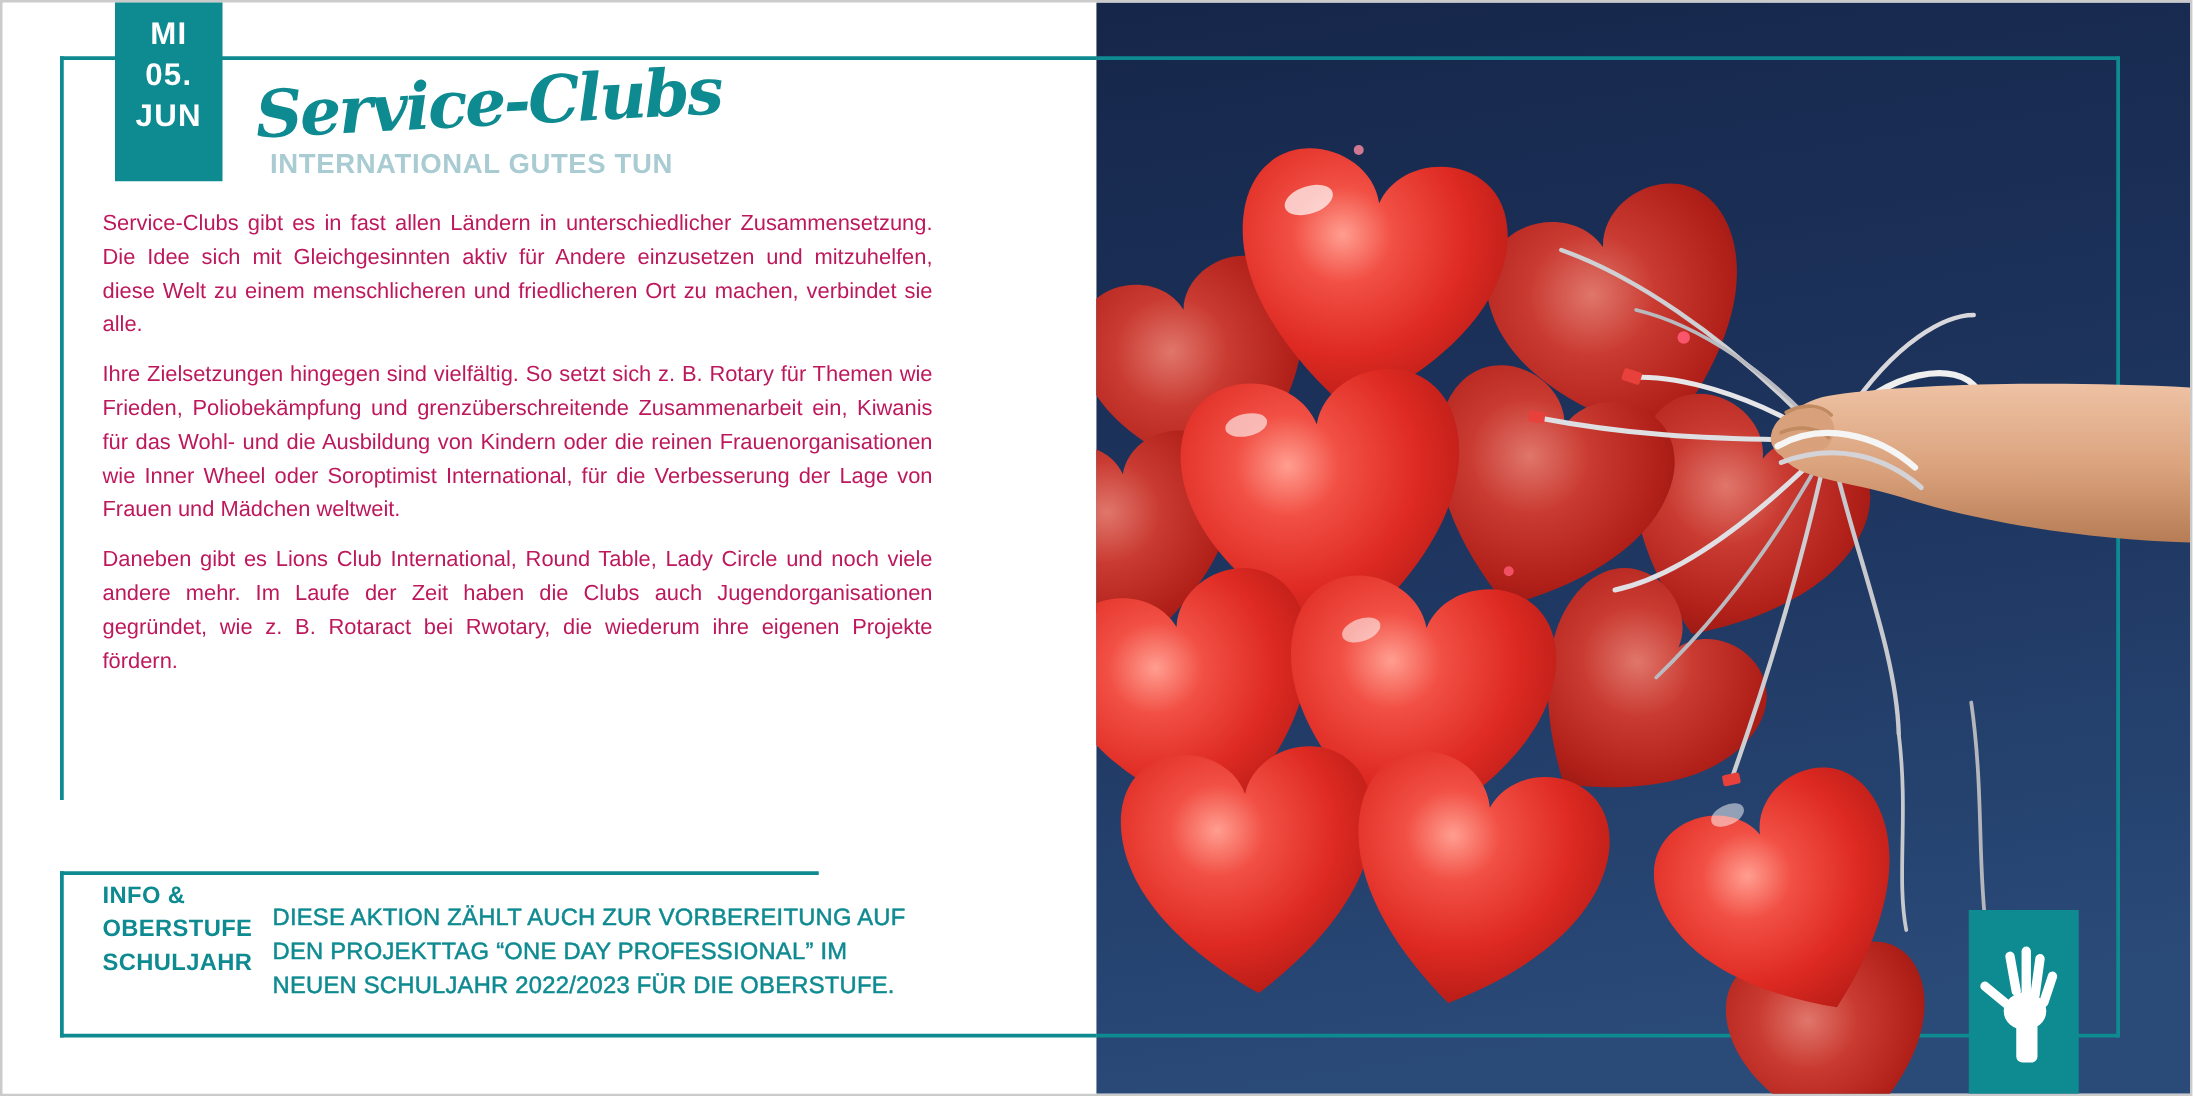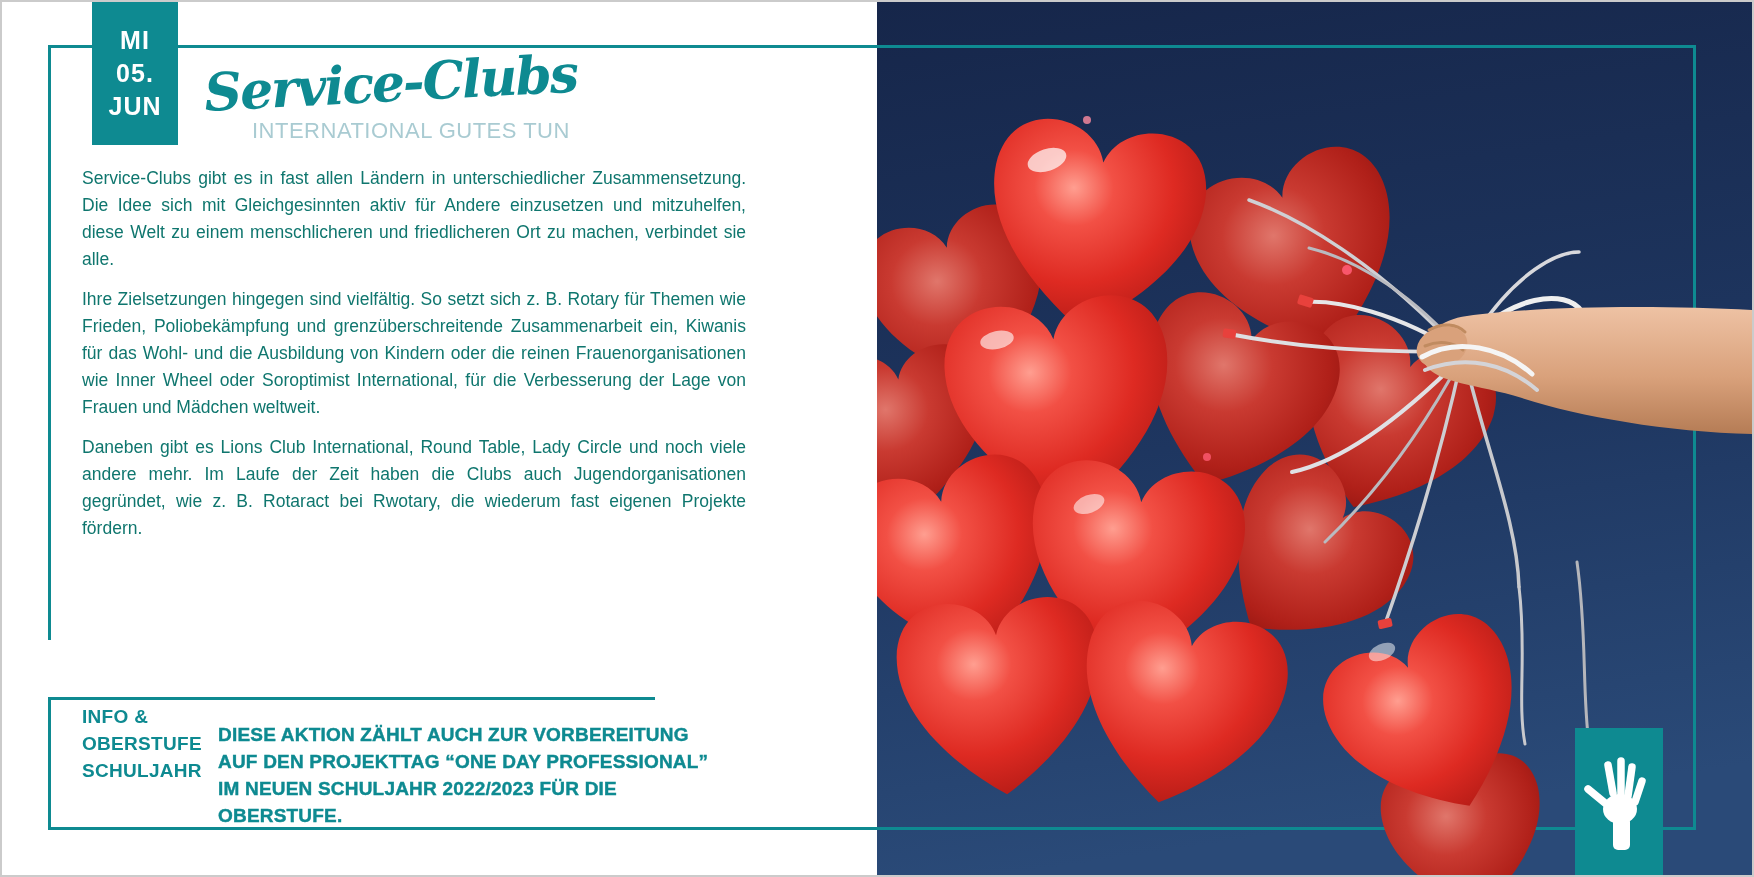--- a/index.html
+++ b/index.html
@@ -12,48 +12,48 @@
   .tline{position:absolute;background:#0E8A91;}
   .frame-top{left:48px;top:45px;width:829px;height:3px;}
   .frame-left{left:48px;top:45px;width:3px;height:595px;}
   .frame-bottom{left:48px;top:827px;width:829px;height:3px;z-index:3;}
   .infoframe-top{left:48px;top:697px;width:607px;height:3px;}
   .infoframe-left{left:48px;top:697px;width:3px;height:133px;}
   
   .date-box{
     position:absolute;left:92px;top:2px;width:86px;height:143px;background:#0E8A91;
     color:#ffffff;font-weight:bold;font-size:25px;line-height:33px;letter-spacing:1px;
-    text-align:center;padding-top:22px;box-sizing:border-box;z-index:4;
+    text-align:center;padding-top:9px;box-sizing:border-box;z-index:4;
   }
   .date-box span{display:block;}
   
   .title{
     position:absolute;left:206px;top:62px;color:#0E8A91;
     font-family:"DejaVu Serif","Liberation Serif",serif;font-style:italic;font-weight:bold;
     font-size:52px;letter-spacing:-2px;transform:rotate(-3deg);transform-origin:left bottom;
     white-space:nowrap;z-index:4;
   }
   .subtitle{
-    position:absolute;left:216px;top:118px;color:#A9CBD2;font-weight:normal;
-    font-size:22px;letter-spacing:.5px;white-space:nowrap;z-index:4;margin-left:36px;
-  }
-  
-  .body-copy{position:absolute;left:82px;top:165px;width:664px;color:#0f766e;}
+    position:absolute;left:216px;top:118px;color:#A9CBD2;font-weight:bold;
+    font-size:22px;letter-spacing:.5px;white-space:nowrap;z-index:4;
+  }
+  
+  .body-copy{position:absolute;left:82px;top:165px;width:664px;color:#be185d;}
   .body-copy p{
     margin:0 0 13px 0;font-size:17.5px;line-height:27px;text-align:justify;
   }
   
   .footer-label{
     position:absolute;left:82px;top:703px;color:#0E8A91;font-weight:bold;
     font-size:19px;line-height:27px;letter-spacing:.3px;
   }
   .footer-label span{display:block;}
   .footer-note{
     position:absolute;left:218px;top:721px;width:512px;color:#0E8A91;
-    font-size:19px;line-height:27px;letter-spacing:.2px;font-weight:bold;-webkit-text-stroke:.4px #0E8A91;
+    font-size:19px;line-height:27px;letter-spacing:.2px;-webkit-text-stroke:.4px #0E8A91;
   }
   
   .photo{position:absolute;left:877px;top:2px;width:875px;height:873px;z-index:1;}
   .photo svg{display:block;width:875px;height:873px;}
 </style>
 </head>
 <body>
 
 <div class="canvas">
 
@@ -68,21 +68,21 @@
     <span>05.</span>
     <span>JUN</span>
   </div>
 
   <div class="title">Service-Clubs</div>
   <div class="subtitle">INTERNATIONAL GUTES TUN</div>
 
   <div class="body-copy">
     <p>Service-Clubs gibt es in fast allen Ländern in unterschiedlicher Zusammensetzung. Die Idee sich mit Gleichgesinnten aktiv für Andere einzusetzen und mitzuhelfen, diese Welt zu einem menschlicheren und friedlicheren Ort zu machen, verbindet sie alle.</p>
     <p>Ihre Zielsetzungen hingegen sind vielfältig. So setzt sich z. B. Rotary für Themen wie Frieden, Poliobekämpfung und grenzüberschreitende Zusammenarbeit ein, Kiwanis für das Wohl- und die Ausbildung von Kindern oder die reinen Frauenorganisationen wie Inner Wheel oder Soroptimist International, für die Verbesserung der Lage von Frauen und Mädchen weltweit.</p>
-    <p>Daneben gibt es Lions Club International, Round Table, Lady Circle und noch viele andere mehr. Im Laufe der Zeit haben die Clubs auch Jugendorganisationen gegründet, wie z. B. Rotaract bei Rwotary, die wiederum fast eigenen Projekte fördern.</p>
+    <p>Daneben gibt es Lions Club International, Round Table, Lady Circle und noch viele andere mehr. Im Laufe der Zeit haben die Clubs auch Jugendorganisationen gegründet, wie z. B. Rotaract bei Rwotary, die wiederum ihre eigenen Projekte fördern.</p>
   </div>
 
   <div class="footer-label">
     <span>INFO &amp;</span>
     <span>OBERSTUFE</span>
     <span>SCHULJAHR</span>
   </div>
   <div class="footer-note">DIESE AKTION ZÄHLT AUCH ZUR VORBEREITUNG AUF DEN PROJEKTTAG “ONE DAY PROFESSIONAL” IM NEUEN SCHULJAHR 2022/2023 FÜR DIE OBERSTUFE.</div>
 
   <div class="photo">

